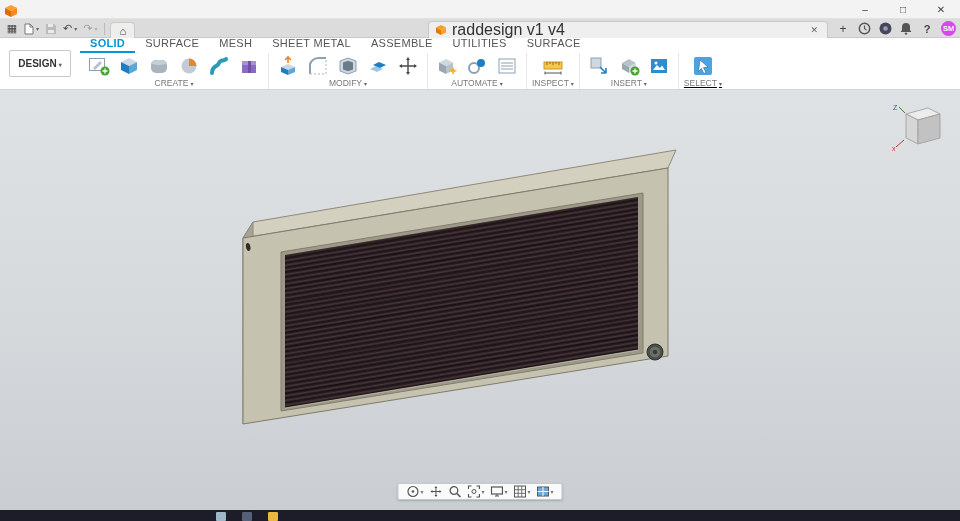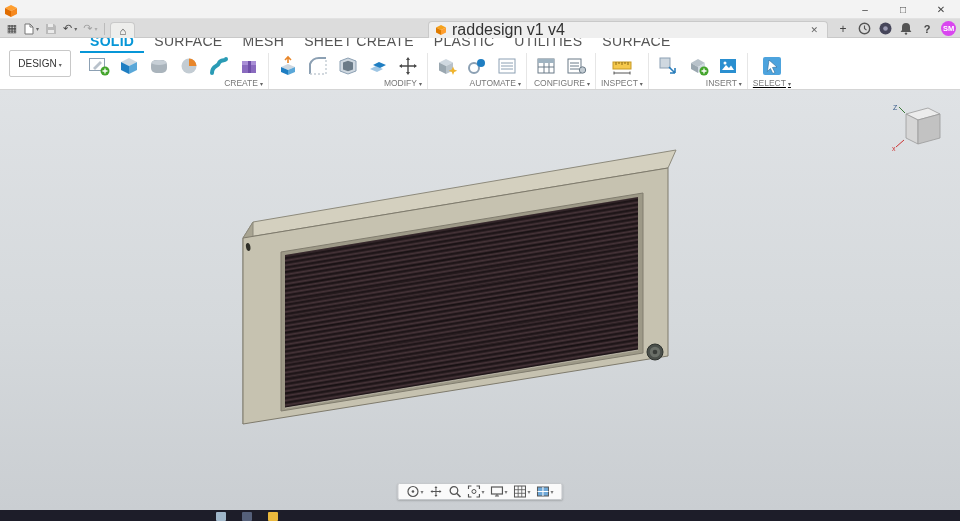--- a/index.html
+++ b/index.html
@@ -24,30 +24,30 @@
   .doc-title { font-size:16px; color:#333; margin-left:5px; white-space:nowrap; }
   .tab-close { margin-left:auto; font-size:9px; color:#666; padding:0 3px; }
   .strip-right { position:absolute; right:4px; top:0; height:19px; display:flex; align-items:center; gap:7px; }
   .strip-btn { display:flex; align-items:center; justify-content:center; font-size:12px; color:#444; min-width:14px; }
   .help-glyph { font-size:11px; font-weight:bold; color:#444; }
   .avatar { width:15px; height:15px; border-radius:50%; background:#d946ef; color:#fff; font-size:7.5px; display:flex; align-items:center; justify-content:center; font-weight:bold; }
 
   
   .ribbon { height:52px; background:#fff; border-bottom:1px solid #d5d5d5; display:flex; }
   .design-col { width:80px; display:flex; align-items:center; justify-content:center; }
-  .design-btn { background:#fff; border:1px solid #c8c8c8; border-radius:2px; font-size:10px; color:#333; padding:7px 8px; font-family:"Liberation Sans",sans-serif; }
+  .design-btn { background:#fff; border:1px solid #c8c8c8; border-radius:2px; font-size:10px; color:#333; padding:7px 8px; font-family:"Liberation Sans",sans-serif;font-weight:bold; }
   .ribbon-main { flex:1; display:flex; flex-direction:column; }
   .ribbon-tabs { height:15px; display:flex; align-items:flex-end; }
-  .rtab { font-size:14px; color:#555; padding:0 10px 2px 10px; letter-spacing:.3px; border-bottom:2px solid transparent; }
+  .rtab { font-size:11px; color:#555; padding:0 10px 2px 10px; letter-spacing:.3px; border-bottom:2px solid transparent; }
   .rtab.active { color:#0696d7; font-weight:bold; border-bottom-color:#0696d7; }
   .tool-groups { flex:1; display:flex; align-items:stretch; }
   .tgroup { display:flex; flex-direction:column; padding:0 5px; border-right:1px solid #e6e6e6; }
   .ticons { display:flex; align-items:center; justify-content:center; flex:1; gap:2px; }
   .tool { width:28px; height:25px; display:flex; align-items:center; justify-content:center; border-radius:2px; }
-  .tlabel { font-size:8.5px; color:#777; text-align:right; padding-bottom:1px; }
+  .tlabel { font-size:8.5px; color:#777; text-align:center; padding-bottom:1px; }
 
   
   .canvas { position:relative; height:420px; background:linear-gradient(180deg,#dfe2e5 0%,#d5d9dc 55%,#caced2 100%); overflow:hidden; }
   .model-svg { position:absolute; left:0; top:0; }
   .viewcube { position:absolute; right:12px; top:10px; width:58px; height:52px; }
   .navbar { position:absolute; left:50%; bottom:10px; transform:translateX(-50%); background:rgba(252,252,252,.95); border:1px solid #c6c9cc; border-radius:2px; box-shadow:0 1px 2px rgba(0,0,0,.18); display:flex; align-items:center; gap:6px; padding:2px 8px; height:17px; }
   .nav-ic { display:flex; align-items:center; color:#555; }
   .nav-ic .caret { font-size:6px; color:#777; margin-left:1px; }
 
   
@@ -131,22 +131,22 @@
 
 <div class="ribbon">
   <div class="design-col">
     <button class="design-btn has-caret">DESIGN</button>
   </div>
   <div class="ribbon-main">
     <div class="ribbon-tabs">
       <span class="rtab active">SOLID</span>
       <span class="rtab">SURFACE</span>
       <span class="rtab">MESH</span>
-      <span class="rtab">SHEET CREATE</span>
-      <span class="rtab">PLASTIC</span>
+      <span class="rtab">SHEET METAL</span>
+      <span class="rtab">ASSEMBLE</span>
       <span class="rtab">UTILITIES</span>
       <span class="rtab">SURFACE</span>
     </div>
 
     <div class="tool-groups">
 
       <div class="tgroup">
         <div class="ticons">
           <div class="tool">
             <svg width="22" height="22">
@@ -249,39 +249,20 @@
           <div class="tool">
             <svg width="22" height="22">
                 <rect x="3" y="4" width="16" height="14" fill="#fff" stroke="#8ca0b3"></rect>
                 <path d="M5 8 h12 M5 11 h12 M5 14 h12" stroke="#8ca0b3"></path>
               </svg>
           </div>
         </div>
         <div class="tlabel has-caret">AUTOMATE</div>
       </div>
 
-      <div class="tgroup">
-        <div class="ticons">
-          <div class="tool">
-            <svg width="22" height="22">
-                <rect x="3" y="4" width="16" height="14" fill="#fff" stroke="#6b7b88"></rect>
-                <rect x="3" y="4" width="16" height="4" fill="#9fb3c1"></rect>
-                <path d="M3 12 h16 M9 8 v10 M14 8 v10" stroke="#6b7b88"></path>
-              </svg>
-          </div>
-          <div class="tool">
-            <svg width="22" height="22">
-                <rect x="3" y="4" width="13" height="14" fill="#fff" stroke="#6b7b88"></rect>
-                <path d="M5 8 h9 M5 11 h9 M5 14 h9" stroke="#6b7b88"></path>
-                <circle cx="17.5" cy="15" r="3.2" fill="#c3ccd3" stroke="#6b7b88"></circle>
-              </svg>
-          </div>
-        </div>
-        <div class="tlabel has-caret">CONFIGURE</div>
-      </div>
 
 
       <div class="tgroup">
         <div class="ticons">
           <div class="tool">
             <svg width="22" height="22">
                 <rect x="2" y="7" width="18" height="7" fill="#f5c84c" stroke="#c79a24"></rect>
                 <path d="M5 7 v3 M8 7 v2 M11 7 v3 M14 7 v2 M17 7 v3" stroke="#8a6914"></path>
                 <path d="M3 18 h16 M3 16.5 v3 M19 16.5 v3" stroke="#555"></path>
               </svg>

